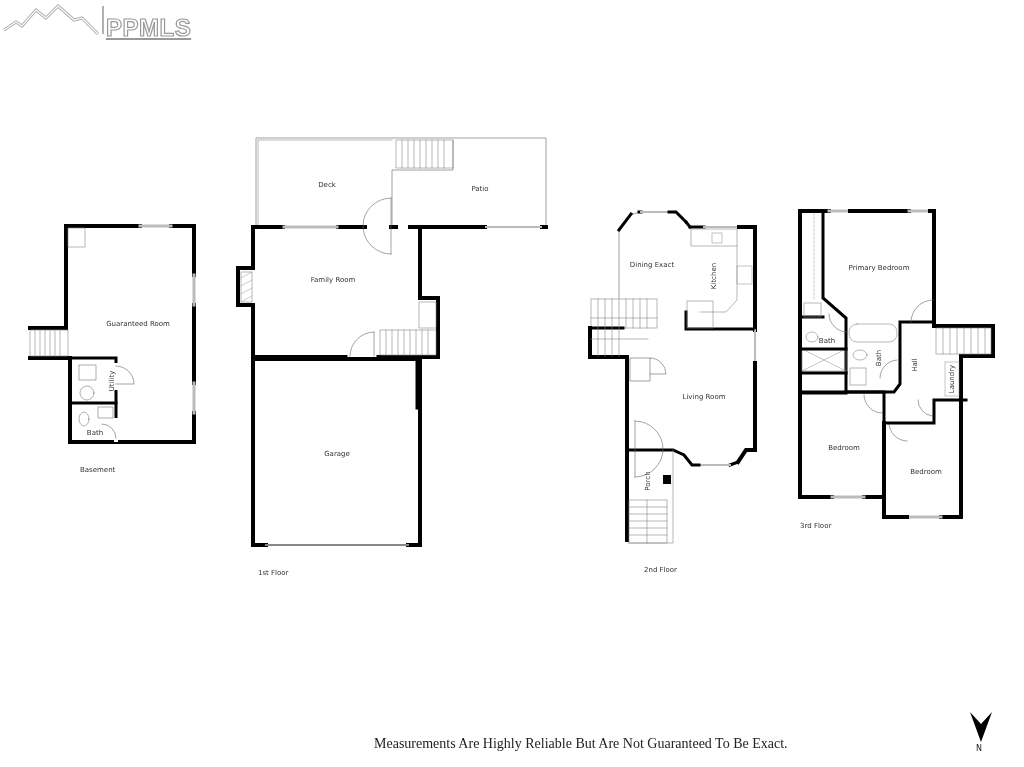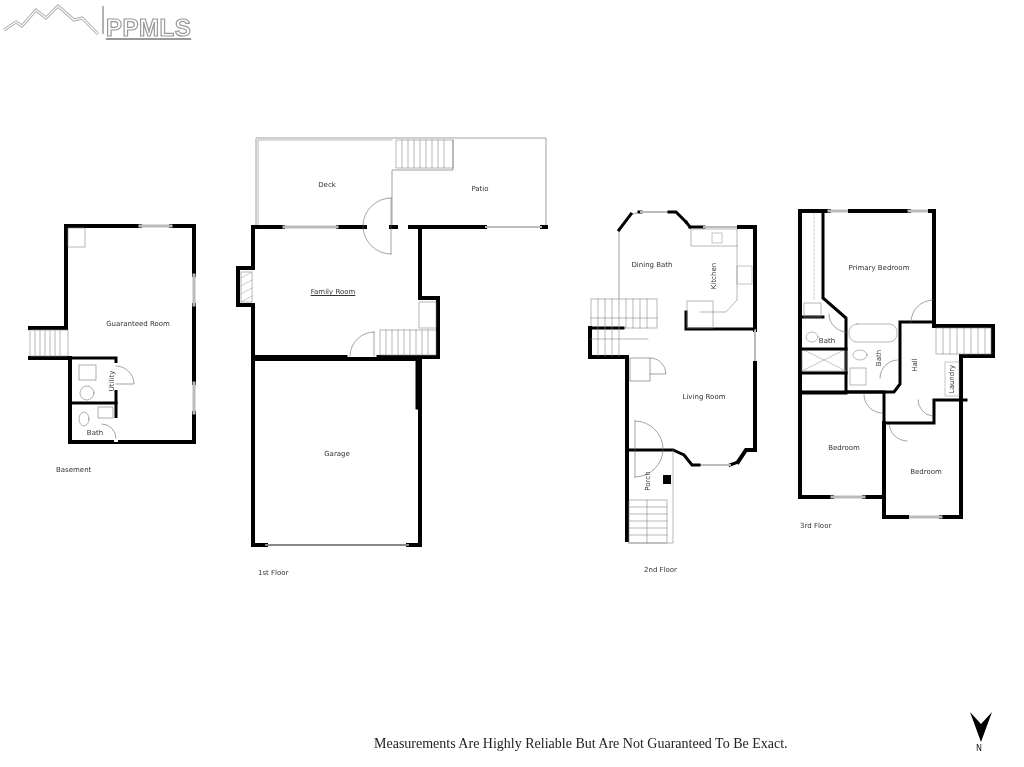--- a/index.html
+++ b/index.html
@@ -232,29 +232,29 @@
       </g>
 
       <rect x="945" y="362" width="14" height="34" stroke="#888" stroke-width="0.5" stroke-dasharray="2,1"></rect>
     </g>
   </g>
 </svg>
 
 <span class="lbl" style="left:138px;top:324px;">Guaranteed Room</span>
 <span class="lbl v" style="left:112px;top:381px;">Utility</span>
 <span class="lbl" style="left:95px;top:433px;">Bath</span>
-<span class="floor-lbl" style="left:56px;top:466px;">Basement</span>
+<span class="floor-lbl" style="left:80px;top:466px;">Basement</span>
 
 <span class="lbl" style="left:327px;top:185px;">Deck</span>
 <span class="lbl" style="left:480px;top:189px;">Patio</span>
-<span class="lbl" style="left:333px;top:292px;text-decoration:underline;">Family Room</span>
+<span class="lbl" style="left:333px;top:280px;">Family Room</span>
 <span class="lbl" style="left:337px;top:454px;">Garage</span>
 <span class="floor-lbl" style="left:252px;top:569px;margin-left:6px;">1st Floor</span>
 
-<span class="lbl" style="left:652px;top:265px;">Dining Bath</span>
+<span class="lbl" style="left:652px;top:265px;">Dining Exact</span>
 <span class="lbl v" style="left:714px;top:276px;">Kitchen</span>
 <span class="lbl" style="left:696px;top:397px;margin-left:8px;">Living Room</span>
 <span class="lbl v" style="left:648px;top:481px;">Porch</span>
 <span class="floor-lbl" style="left:644px;top:566px;">2nd Floor</span>
 
 <span class="lbl" style="left:879px;top:268px;">Primary Bedroom</span>
 <span class="lbl" style="left:827px;top:341px;">Bath</span>
 <span class="lbl v" style="left:879px;top:358px;">Bath</span>
 <span class="lbl v" style="left:915px;top:365px;">Hall</span>
 <span class="lbl v" style="left:952px;top:379px;">Laundry</span>

